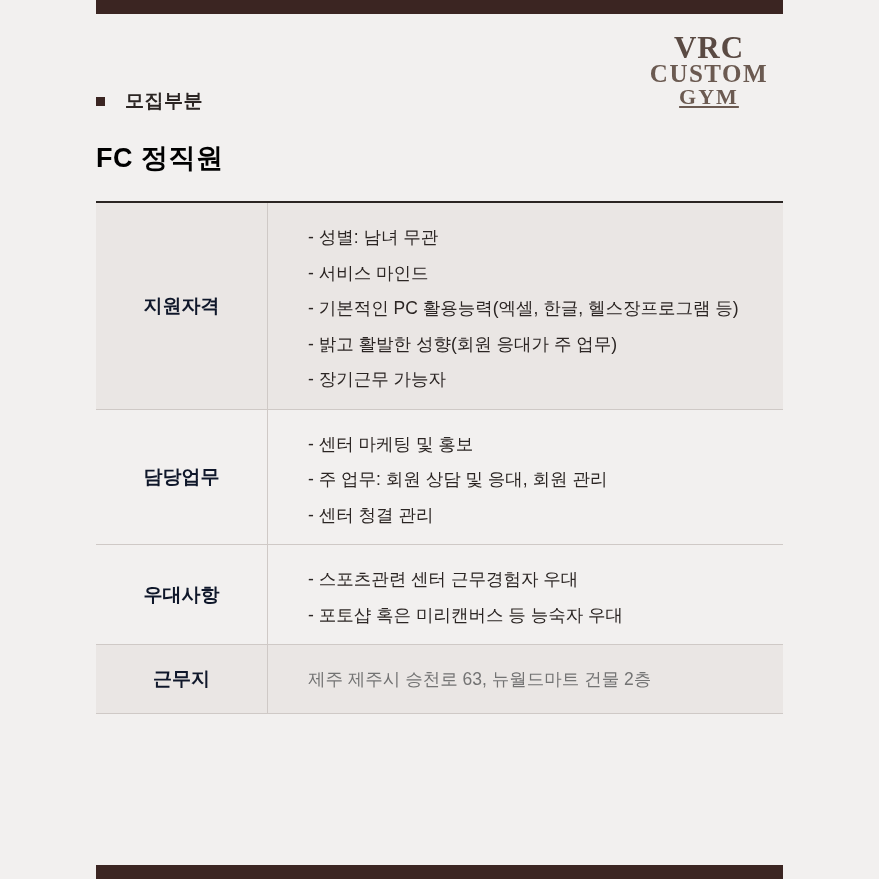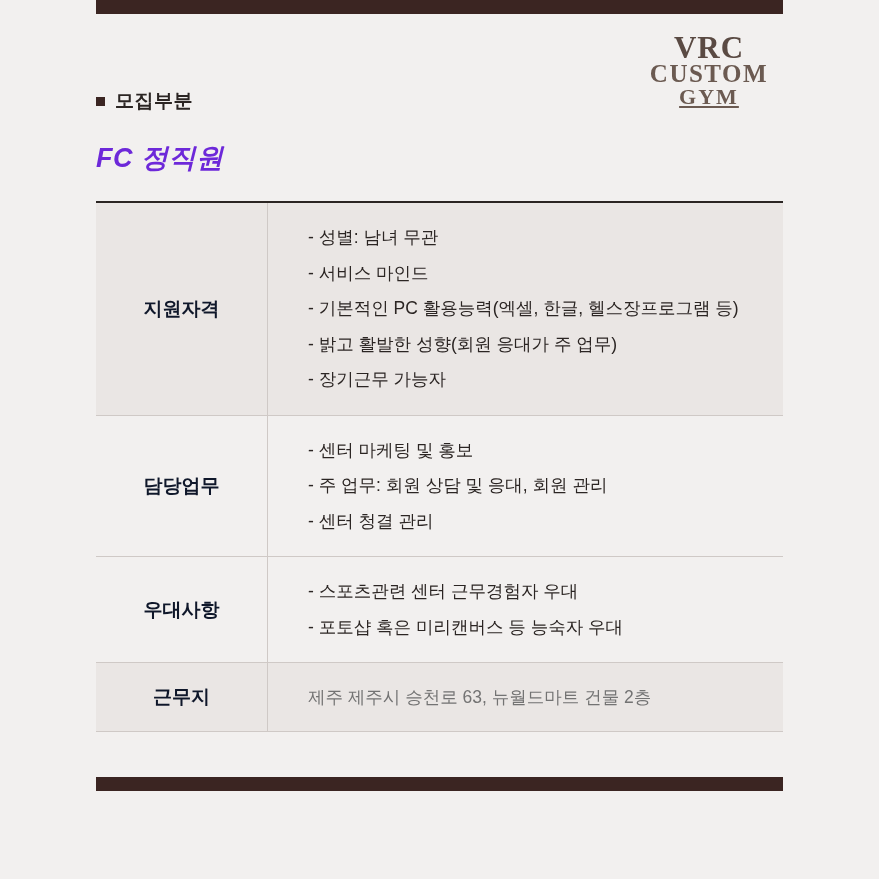--- a/index.html
+++ b/index.html
@@ -11,21 +11,21 @@
     height: 879px;
     background: #f2f0ef;
     font-family: "Liberation Sans", sans-serif;
     color: #2b2523;
     position: relative;
     overflow: hidden;
   }
   .page {
     position: relative;
     width: 879px;
-    height: 791px;
+    height: 879px;
     box-sizing: border-box;
   }
   .bar {
     position: absolute;
     left: 96px;
     width: 687px;
     height: 14px;
     background: #3b2522;
   }
   .bar-top { top: 0px; }
@@ -65,21 +65,21 @@
     margin-top: -2px;
     text-decoration: underline;
   }
 
   .kicker {
     position: absolute;
     left: 96px;
     top: 88px;
     display: flex;
     align-items: center;
-    gap: 10px;
+    gap: 20px;
   }
   .kicker .sq {
     width: 9px;
     height: 9px;
     background: #3b2522;
     display: inline-block;
   }
   .kicker .ktext {
     font-size: 19px;
     font-weight: 700;
@@ -87,22 +87,21 @@
     color: #2b2523;
   }
 
   .title {
     position: absolute;
     left: 96px;
     top: 140px;
     font-size: 27px;
     font-weight: 700;
     letter-spacing: 0.5px;
-    color: #6d28d9;
-    font-style: italic;
+    color: #000000;
   }
 
   .table {
     position: absolute;
     left: 96px;
     top: 201px;
     width: 687px;
     border-top: 2px solid #2b2523;
   }
   .row {
@@ -124,21 +123,21 @@
     align-items: center;
     justify-content: center;
     font-size: 19px;
     font-weight: 700;
     color: #0f172a;
     border-right: 1px solid #cfc9c6;
     box-sizing: border-box;
   }
   .cell-body {
     flex: 1;
-    padding: 26px 18px 26px 40px;
+    padding: 26px 18px 20px 40px;
     box-sizing: border-box;
   }
   .cell-body ul {
     margin: 0;
     padding: 0;
     list-style: none;
   }
   .cell-body li {
     font-size: 17.5px;
     line-height: 1.0;

